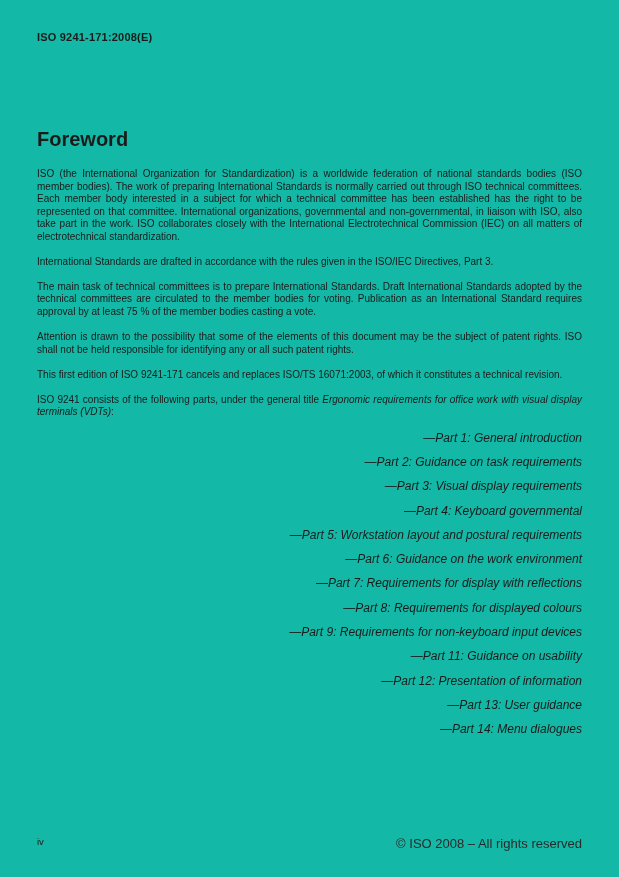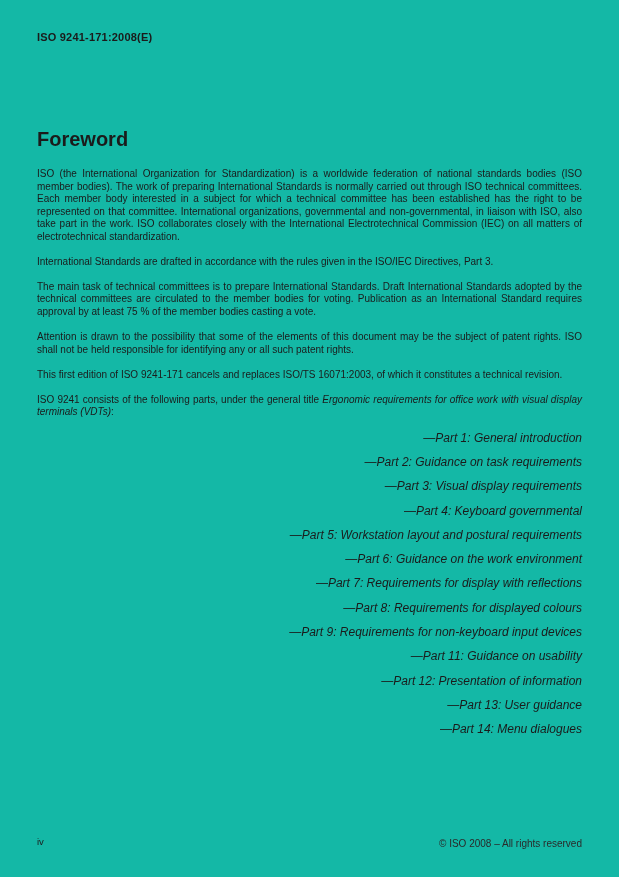--- a/index.html
+++ b/index.html
@@ -67,21 +67,21 @@
     position: absolute;
     left: 37px;
     top: 836px;
     font-size: 9.5px;
     line-height: 11px;
   }
   .copyright {
     position: absolute;
     right: 37px;
     top: 839px;
-    font-size: 10px;
+    font-size: 13px;
     line-height: 9px;
     color: #2a2a2a;
     padding-left: 28px;
   }
   i { font-style: italic; }
 </style>
 </head>
 <body>
 
 <div class="page">

